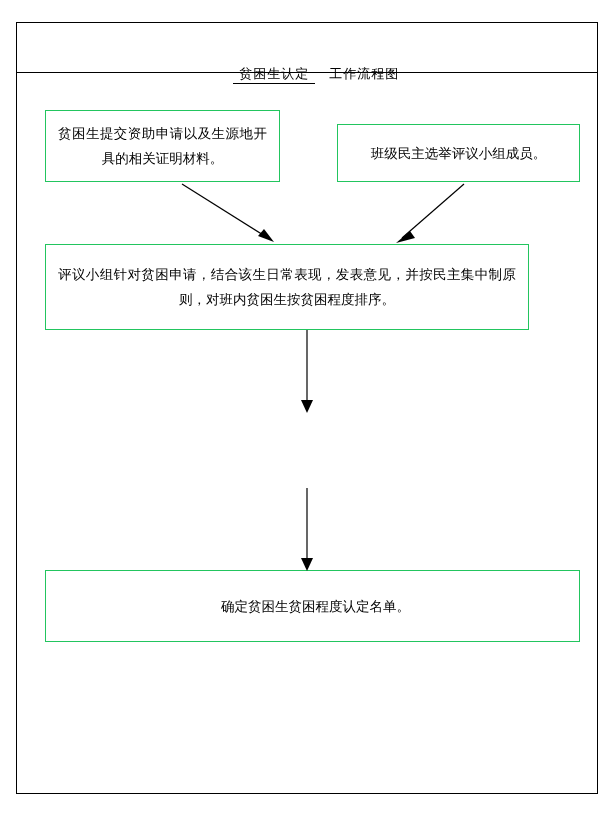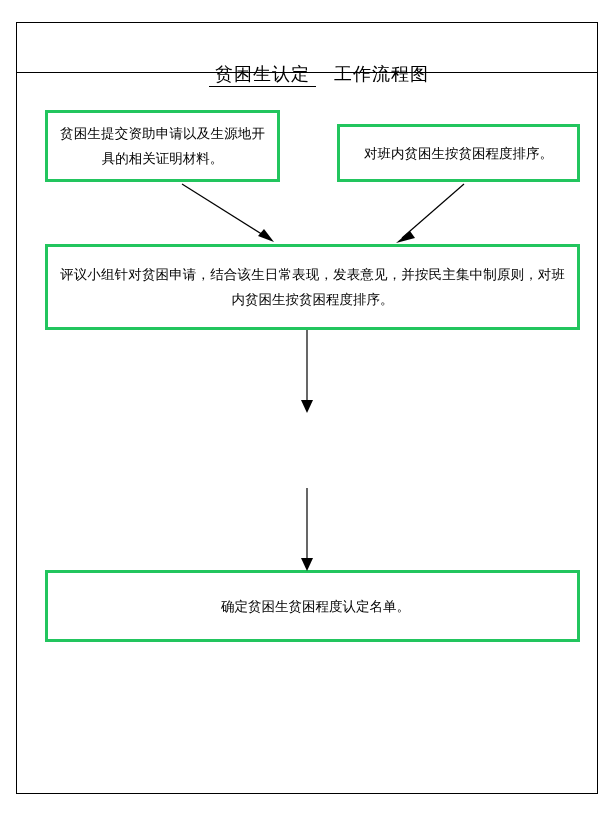--- a/index.html
+++ b/index.html
@@ -34,53 +34,53 @@
     width: 582px;
     height: 0;
     border-top: 1px solid #000000;
   }
   .doc-title {
     position: absolute;
     left: 16px;
     top: 32px;
     width: 582px;
     text-align: center;
-    font-size: 18px;
+    font-size: 13px;
     letter-spacing: 1px;
     line-height: 28px;
     white-space: pre;
   }
   .doc-title .underlined {
     border-bottom: 1px solid #000000;
     padding: 0 6px 2px 6px;
   }
   .node {
     position: absolute;
-    border: 3px solid #22c55e;
+    border: 1px solid #22c55e;
     box-sizing: border-box;
     background: #ffffff;
     display: flex;
     align-items: center;
     justify-content: center;
     padding: 6px 12px;
   }
   .node-text {
     font-size: 13.5px;
     line-height: 25px;
     text-align: center;
     text-indent: 0;
     width: 100%;
   }
   .node-text.justified {
     text-align: justify;
     text-align-last: center;
   }
   .n-apply   { left: 45px;  top: 110px; width: 235px; height: 72px; }
   .n-elect   { left: 337px; top: 124px; width: 243px; height: 58px; }
-  .n-review  { left: 45px;  top: 244px; width: 535px; height: 86px; }
+  .n-review  { left: 45px;  top: 244px; width: 484px; height: 86px; }
   .n-publish { left: 45px;  top: 412px; width: 535px; height: 76px; }
   .n-final   { left: 45px;  top: 570px; width: 535px; height: 72px; padding-left: 18px; }
 
   .connector {
     position: absolute;
   }
   .connector svg {
     display: block;
     overflow: visible;
   }
@@ -100,21 +100,21 @@
     <span class="underlined">贫困生认定</span><span>&nbsp;&nbsp;&nbsp;</span><span>工作流程图</span>
   </div>
 
   <div class="title-rule"></div>
 
   <div class="node n-apply">
     <div class="node-text justified">贫困生提交资助申请以及生源地开具的相关证明材料。</div>
   </div>
 
   <div class="node n-elect">
-    <div class="node-text">对班内贫困生按贫困程度排序。</div>
+    <div class="node-text">班级民主选举评议小组成员。</div>
   </div>
 
   <div class="node n-review">
     <div class="node-text justified">评议小组针对贫困申请，结合该生日常表现，发表意见，并按民主集中制原则，对班内贫困生按贫困程度排序。</div>
   </div>
 
 
   <div class="node n-final">
     <div class="node-text">确定贫困生贫困程度认定名单。</div>
   </div>

